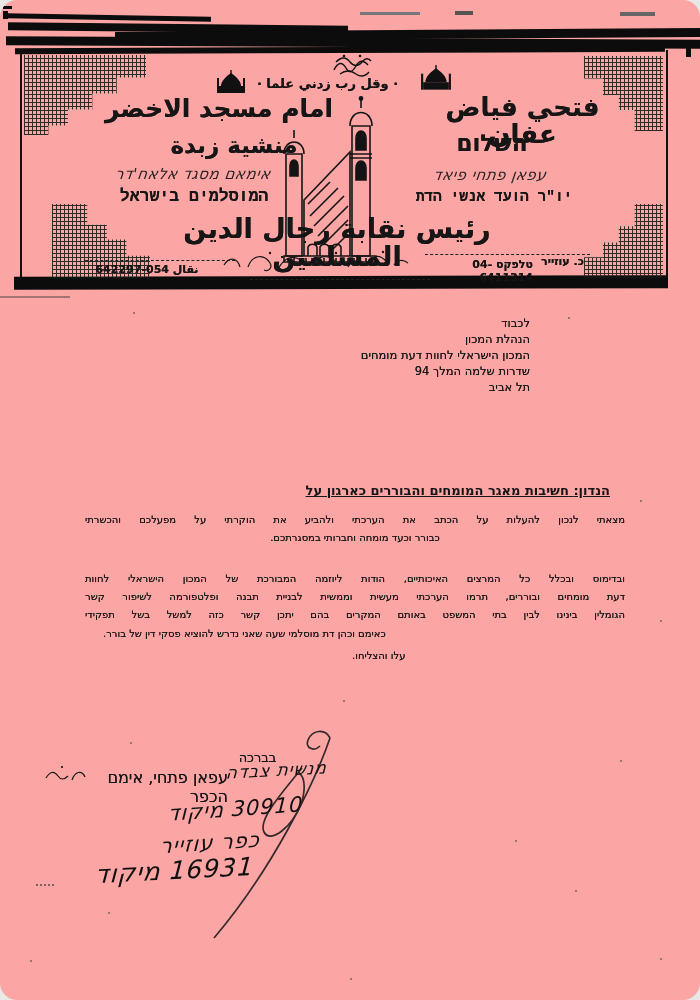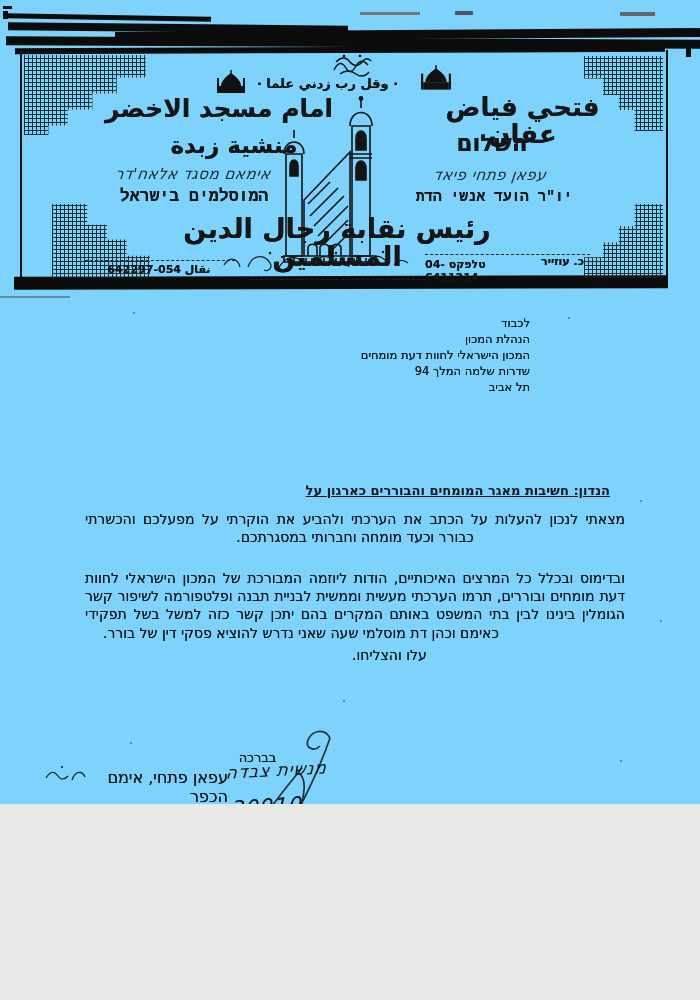--- a/index.html
+++ b/index.html
@@ -1,40 +1,40 @@
 <!DOCTYPE html>
 <html lang="he"><head>
 <meta charset="utf-8">
 <style>
   html,body{margin:0;padding:0;background:#e8e8e6;}
   .page{
-    position:relative;width:700px;height:804px;margin:0 auto;
-    background:#7dd3fc;overflow:hidden;
-    font-family:"DejaVu Sans",sans-serif;color:#161616;
+    position:relative;width:700px;height:1000px;margin:0 auto;
+    background:#fca5a5;overflow:hidden;
+    font-family:"DejaVu Sans",sans-serif;color:#161616;border-radius:17px;
   }
   .abs{position:absolute;}
   .rtl{direction:rtl;unicode-bidi:plaintext;}
   .print{text-shadow:0 0 .45px rgba(10,10,10,.8);}
   .streak{background:#0c0c0c;}
   .corner{
     background-image:
       repeating-linear-gradient(0deg,#181818 0 1px,transparent 1px 4px),
       repeating-linear-gradient(90deg,#181818 0 1px,transparent 1px 4px),
       repeating-linear-gradient(0deg,#000 0 1px,transparent 1px 12px),
       repeating-linear-gradient(90deg,#000 0 1px,transparent 1px 12px);
     opacity:.88;
   }
   .corner.tl{clip-path:polygon(0 0,100% 0,100% 28%,76% 28%,76% 48%,56% 48%,56% 68%,36% 68%,36% 88%,20% 88%,20% 100%,0 100%);}
   .corner.tr{clip-path:polygon(0 0,100% 0,100% 100%,64% 100%,64% 72%,44% 72%,44% 52%,24% 52%,24% 30%,0 30%);}
   .corner.bl{clip-path:polygon(0 0,36% 0,36% 28%,56% 28%,56% 48%,76% 48%,76% 70%,100% 70%,100% 100%,0 100%);}
   .corner.br{clip-path:polygon(64% 0,100% 0,100% 100%,0 100%,0 72%,24% 72%,24% 52%,44% 52%,44% 30%,64% 30%);}
   .ar-big{font-weight:700;text-align:center;line-height:1.05;}
   .heb-head{font-weight:700;text-align:center;font-family:Liberation Mono, monospace;}
   .cursive{font-style:italic;letter-spacing:.5px;transform:skewX(-9deg);text-align:center;opacity:.92;}
-  .bodyline{direction:rtl;font-size:14px;line-height:15px;text-shadow:0 0 .4px rgba(0,0,0,.75);}
+  .bodyline{direction:rtl;font-size:10px;line-height:15px;text-shadow:0 0 .4px rgba(0,0,0,.75);}
   .just{text-align:justify;text-align-last:justify;}
   .hand{font-style:italic;color:#101010;letter-spacing:1px;white-space:nowrap;}
   .speck{background:#555;width:2px;height:2px;border-radius:50%;opacity:.8;}
   svg{display:block;}
 </style>
 </head>
 <body>
 
 <div class="page">
 
@@ -114,36 +114,36 @@
       <path d="M26 108 L48 86 M28 120 L56 92 M32 130 L62 100 M36 140 L66 110 M42 148 L66 124 M50 154 L66 138"></path>
       <path d="M26 160 v-9 a5 5 0 0 1 9 0 v9 M38 160 v-9 a5 5 0 0 1 9 0 v9 M50 160 v-9 a5 5 0 0 1 9 0 v9"></path>
       <path d="M2 160 h92 v6 h-92 z"></path>
       <path d="M6 166 v-4 M12 166 v-4 M18 166 v-4 M24 166 v-4 M30 166 v-4 M36 166 v-4 M42 166 v-4 M48 166 v-4 M54 166 v-4 M60 166 v-4 M66 166 v-4 M72 166 v-4 M78 166 v-4 M84 166 v-4 M90 166 v-4"></path>
     </g>
   </svg>
 
   <div class="abs" style="left:85px;top:260px;width:150px;border-top:1px dashed #222;"></div>
   <div class="abs" style="left:425px;top:254px;width:165px;border-top:1px dashed #222;"></div>
   <div class="abs" style="left:250px;top:279px;width:180px;border-top:1px dashed #222;"></div>
-  <div class="abs rtl print" style="left:100px;top:263px;width:118px;font-size:11px;font-weight:700;text-align:center;">نقال 054-642297</div>
+  <div class="abs rtl print" style="left:88px;top:263px;width:118px;font-size:11px;font-weight:700;text-align:center;">نقال 054-642297</div>
   <svg class="abs" style="left:218px;top:247px;" width="208" height="28" viewBox="0 0 208 28">
     <g fill="none" stroke="#161616" stroke-width="1.2">
       <path d="M6 18 c6 -10 14 -6 16 2"></path>
       <path d="M30 20 c4 -12 16 -14 22 -4 c3 5 -2 9 -6 7"></path>
       <path d="M60 22 q10 -18 24 -8"></path>
       <path d="M95 18 c8 -14 20 -8 26 0"></path>
       <path d="M130 20 q6 -10 14 -4"></path>
       <path d="M150 16 q8 -12 18 -2"></path>
       <path d="M176 18 q6 -8 14 -2"></path>
     </g>
     <circle cx="52" cy="6" r="1.2" fill="#161616"></circle>
       <circle cx="118" cy="6" r="1.2" fill="#161616"></circle>
       <circle cx="165" cy="5" r="1.2" fill="#161616"></circle>
   </svg>
-  <div class="abs rtl print" style="left:425px;top:258px;width:108px;font-size:11px;font-weight:700;text-align:left;">טלפקס 04-6411314</div>
+  <div class="abs rtl print" style="left:425px;top:258px;width:108px;font-size:11px;font-weight:700;text-align:right;">טלפקס 04-6411314</div>
   <div class="abs rtl print" style="left:535px;top:255px;width:55px;font-size:11px;font-weight:700;text-align:center;">כ. עוזייר</div>
 
   <div class="abs rtl" style="left:330px;top:315px;width:200px;text-align:right;font-size:11.5px;line-height:16px;">
     <div class="print">לכבוד</div>
     <div class="print">הנהלת המכון</div>
     <div class="print">המכון הישראלי לחוות דעת מומחים</div>
     <div class="print">שדרות שלמה המלך 94</div>
     <div class="print">תל אביב</div>
   </div>
 

